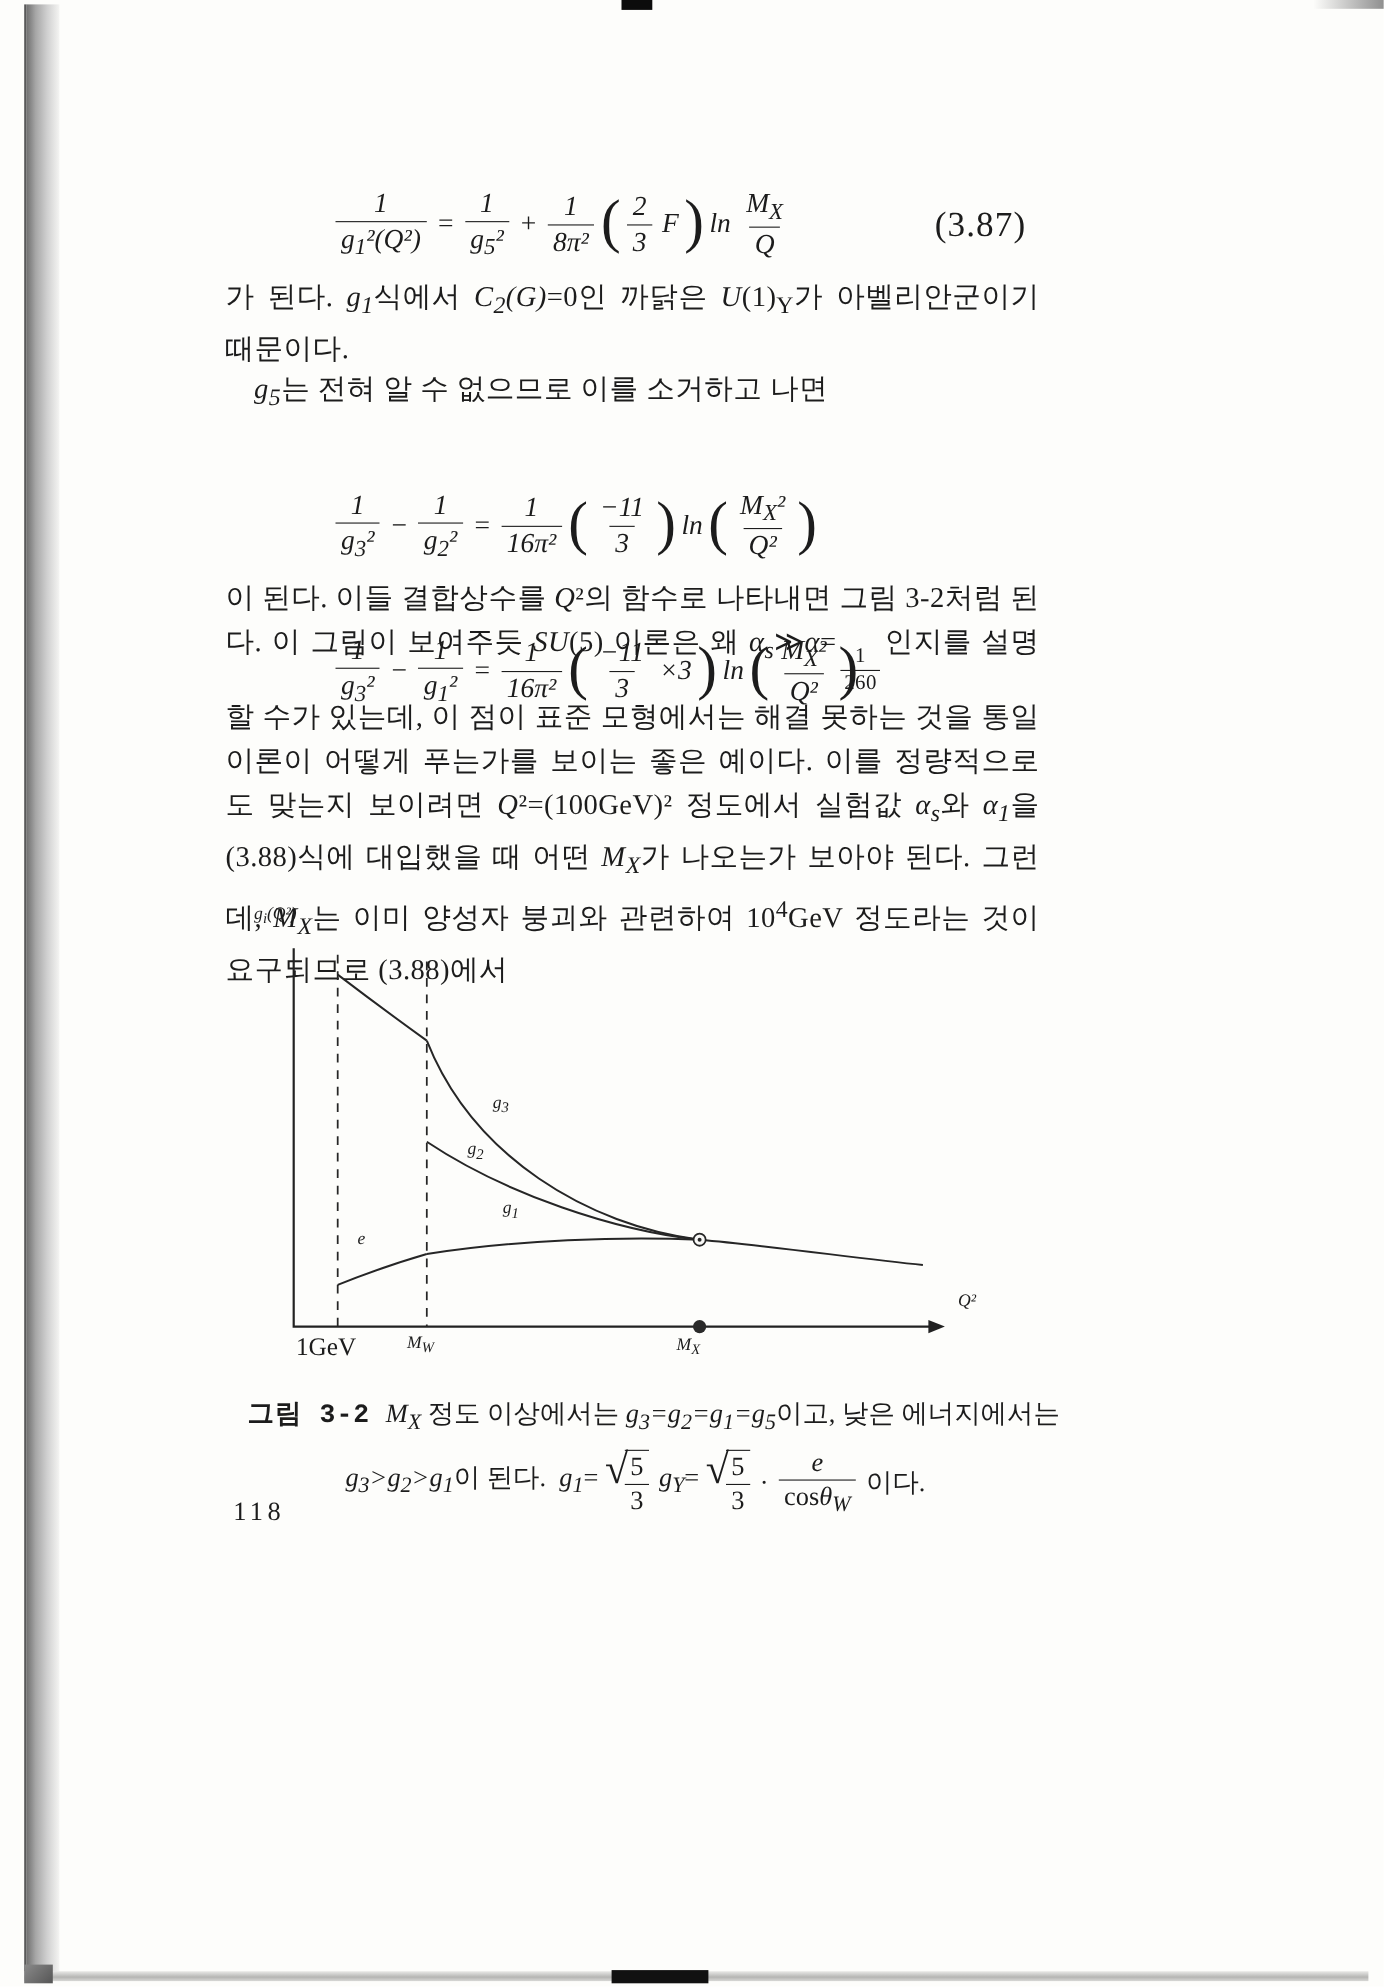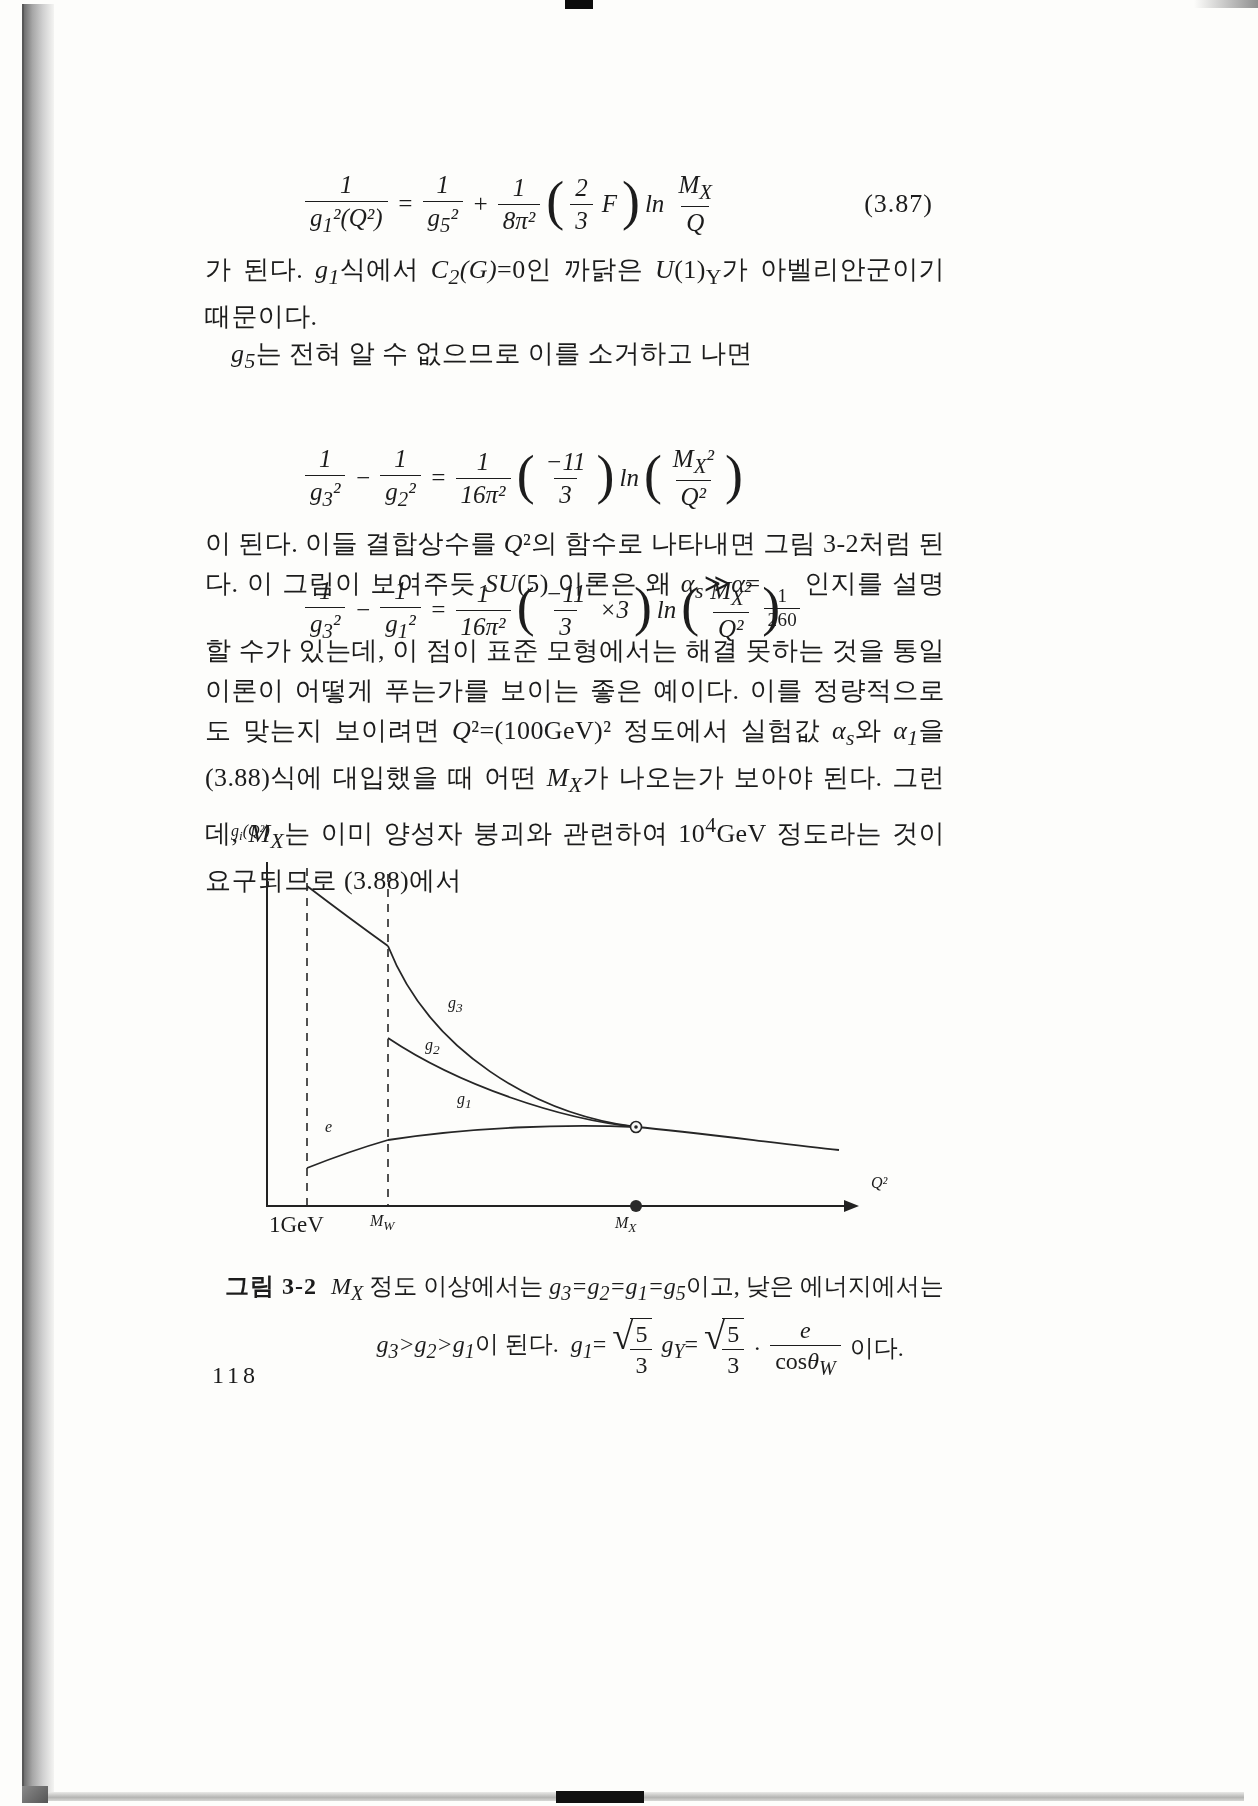--- a/index.html
+++ b/index.html
@@ -45,40 +45,40 @@
   }
   .caprow {
     display: flex; align-items: center; justify-content: flex-start;
     font-size: 24px; position: relative;
   }
   .frac { display: inline-flex; flex-direction: column; align-items: center; vertical-align: middle; margin: 0 5px; text-align: center; }
   .frac .num { display: block; padding: 0 5px 2px; line-height: 1.1; }
   .frac .den { display: block; padding: 2px 5px 0; border-top: 1.6px solid #1c1c1c; line-height: 1.1; }
   .paren { font-size: 215%; font-weight: 400; display: inline-block; transform: scaleY(1.02); line-height: 0.85; margin: 0 1px; font-style: normal; position: relative; top: -2px; }
   .tok { margin: 0 4px; white-space: pre; }
-  .eqnum { position: absolute; right: 12px; top: 50%; transform: translateY(-50%); font-style: normal; font-size: 26px; letter-spacing: 1px; font-family: Liberation Serif, serif; }
+  .eqnum { position: absolute; right: 12px; top: 50%; transform: translateY(-50%); font-style: normal; font-size: 32px; letter-spacing: 1px; font-family: Liberation Serif, serif; }
   .sqrt { display: inline-flex; align-items: flex-start; margin: 0 2px; }
   .sqrt .rad { font-size: 160%; line-height: 0.95; font-style: normal; }
   .sqrt .frac { border-top: 1.7px solid #1c1c1c; margin-left: -3px; padding-top: 2px; margin-right: 3px; }
   .inline-frac { font-size: 19px; vertical-align: -10px; margin: 0 4px; }
   .inline-frac .num { padding: 0 3px 1px; }
   .inline-frac .den { padding: 1px 3px 0; }
 
   
   .figure-wrap { left: 225px; top: 822px; width: 720px; height: 434px; }
   .fig-label { position: absolute; font-size: 16px; font-style: italic; white-space: nowrap; }
   .fig-label.upright { font-style: normal; font-size: 23px; }
   svg .curve { fill: none; stroke: #262626; stroke-width: 1.8; }
   svg .dash { stroke: #262626; stroke-width: 1.6; stroke-dasharray: 8 7; }
   svg .axis { fill: none; stroke: #222222; stroke-width: 2; }
 
   
   .caption { left: 225px; top: 1268px; width: 830px; font-size: 24px; line-height: 36px; }
-  .cap-label { font-weight: 700; margin-right: 14px; letter-spacing: 1px; }
-  .cap-line2 { margin-top: 6px; justify-content: center; }
+  .cap-label { font-weight: 700; margin-right: 14px; letter-spacing: 1px; font-family: Liberation Mono, monospace; }
+  .cap-line2 { margin-left: 85px; margin-top: 6px; }
 
   .page-number { left: 212px; top: 1362px; font-size: 24px; letter-spacing: 4px; }
 </style>
 </head>
 <body>
 
 <div class="page">
 
   <div class="edge-left"></div>
   <div class="edge-bottom"></div>

